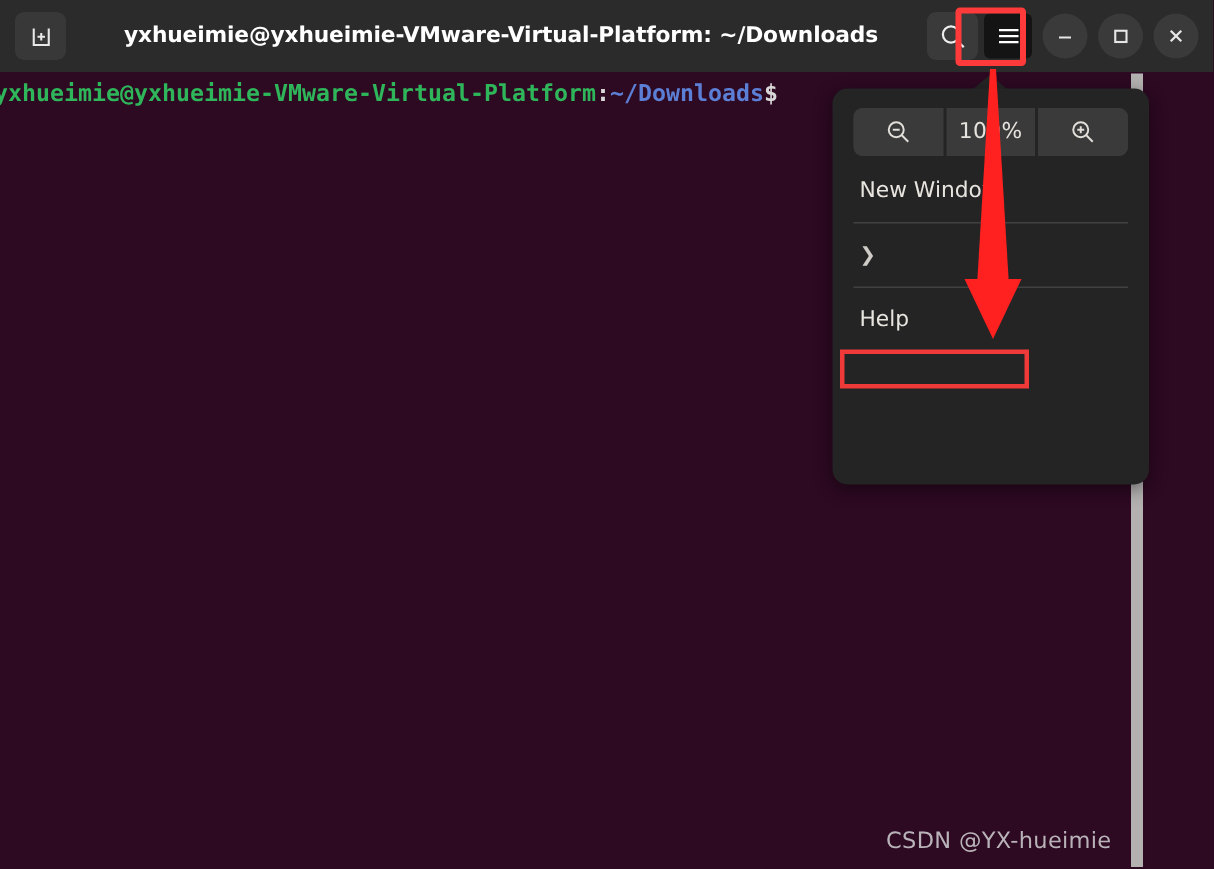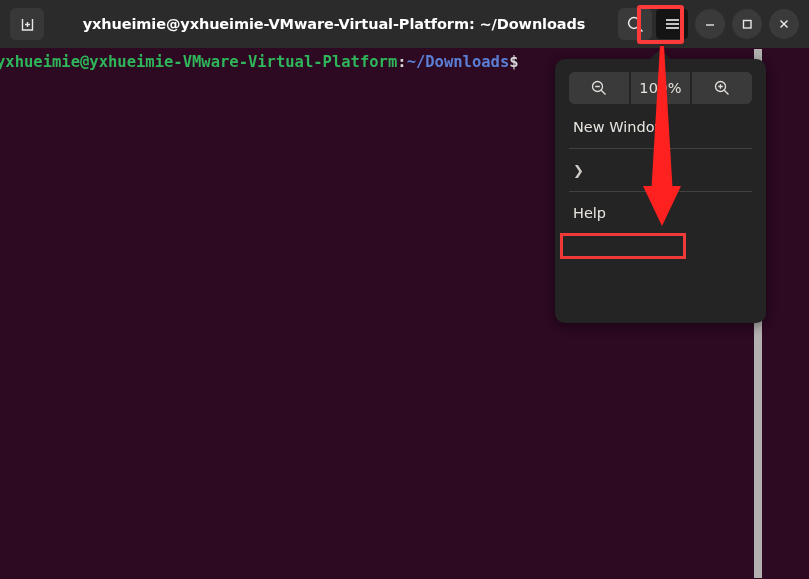--- a/index.html
+++ b/index.html
@@ -276,20 +276,21 @@
   <div id="prompt-line">
     <span class="p-user">yxhueimie@yxhueimie-VMware-Virtual-Platform</span><span class="p-colon">:</span><span class="p-path">~/Downloads</span><span class="p-dollar">$</span>
   </div>
 
   <div id="cursor-block"></div>
 
   <div id="scrollbar-track">
     <div id="scrollbar-thumb"></div>
   </div>
 
+  <div id="watermark">CSDN @YX-hueimie</div>
 </div>
 
 <div id="popup-tail"></div>
 
 <div id="popup">
 
   <div id="zoom-row">
     <div class="zoom-cell">
       <svg width="18" height="18" viewBox="0 0 18 18">
         <circle cx="7.5" cy="7.5" r="5" fill="none" stroke="#e2ded9" stroke-width="1.3"></circle>

